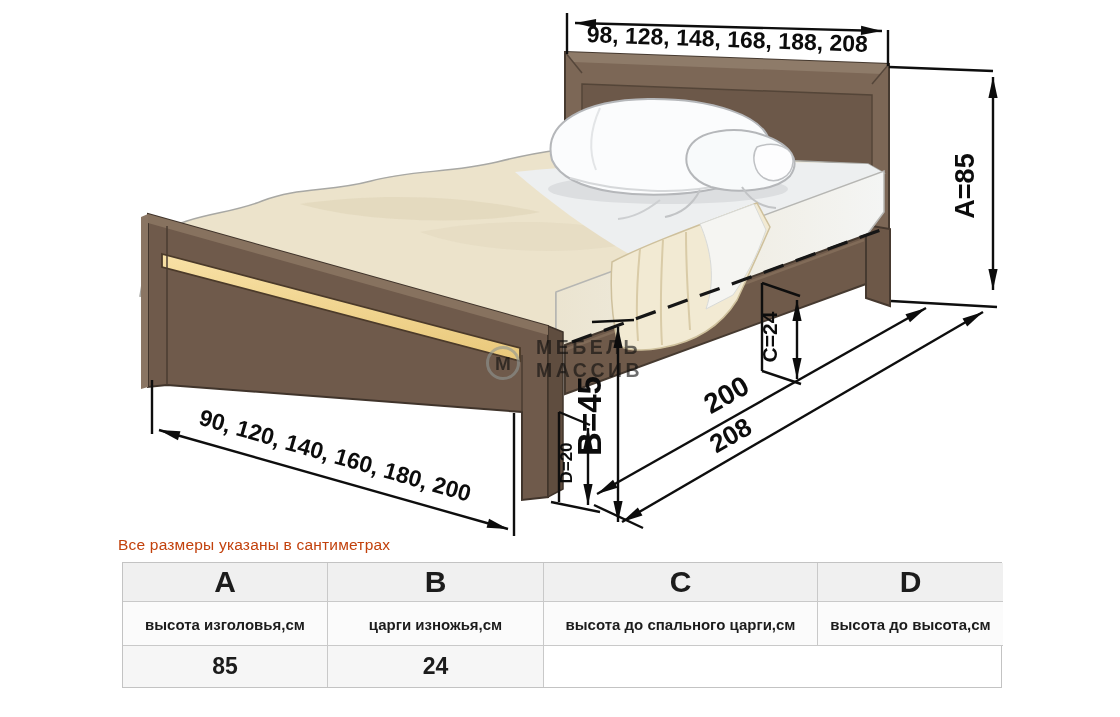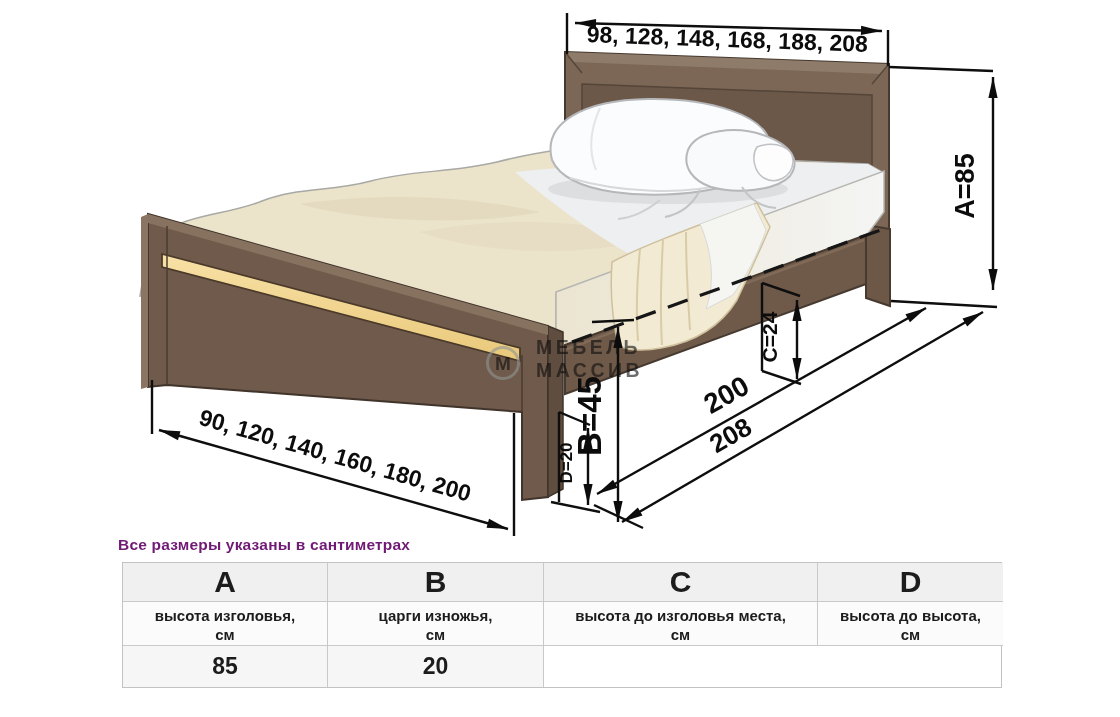--- a/index.html
+++ b/index.html
@@ -1,32 +1,32 @@
 <!DOCTYPE html>
 <html><head>
 <meta charset="utf-8">
 <style>
   html,body{margin:0;padding:0;background:#ffffff;}
   body{width:1120px;height:717px;position:relative;overflow:hidden;
        font-family:"Liberation Sans",sans-serif;}
   .stage{position:absolute;inset:0;}
   svg text{font-family:"Liberation Sans",sans-serif;font-weight:bold;fill:#0c0c0c;}
-  .note{position:absolute;left:118px;top:536px;font-size:15.5px;font-weight:bold;
-        color:#701a75;letter-spacing:.2px;}
+  .note{position:absolute;left:118px;top:536px;font-size:15.5px;font-weight:normal;
+        color:#c2410c;letter-spacing:.2px;}
   .tbl{position:absolute;left:122px;top:562px;width:880px;
        display:grid;grid-template-columns:205px 216px 274px 185px;
        grid-template-rows:39px 44px 41px;
        border:1px solid #c3c3c3;box-sizing:border-box;}
   .cell{border-right:1px solid #c9c9c9;border-bottom:1px solid #c9c9c9;
         display:flex;align-items:center;justify-content:center;box-sizing:border-box;
         color:#1c1c1c;text-align:center;}
   .cell:nth-child(4n){border-right:none;}
   .cell.r3{border-bottom:none;}
   .r1{background:#f0f0f0;font-size:30px;font-weight:bold;}
-  .r2{background:#fbfbfb;font-size:15px;font-weight:bold;flex-direction:column;
+  .r2{background:#fbfbfb;font-size:15px;font-weight:bold;flex-direction:row;
       line-height:19px;padding-top:2px;}
   .r3{background:#f6f6f6;font-size:23px;font-weight:bold;}
 </style>
 </head>
 <body>
 
 <div class="stage">
 
 <svg width="1120" height="560" viewBox="0 0 1120 560">
   <defs>
@@ -164,25 +164,25 @@
 
   <div class="cell r2">
     <span>высота изголовья,</span>
     <span>см</span>
   </div>
   <div class="cell r2">
     <span>царги изножья,</span>
     <span>см</span>
   </div>
   <div class="cell r2">
-    <span>высота до изголовья места,</span>
+    <span>высота до спального царги,</span>
     <span>см</span>
   </div>
   <div class="cell r2">
     <span>высота до высота,</span>
     <span>см</span>
   </div>
 
   <div class="cell r3">85</div>
-  <div class="cell r3">20</div>
+  <div class="cell r3">24</div>
 </div>
 
 </div>
 
 </body></html>

